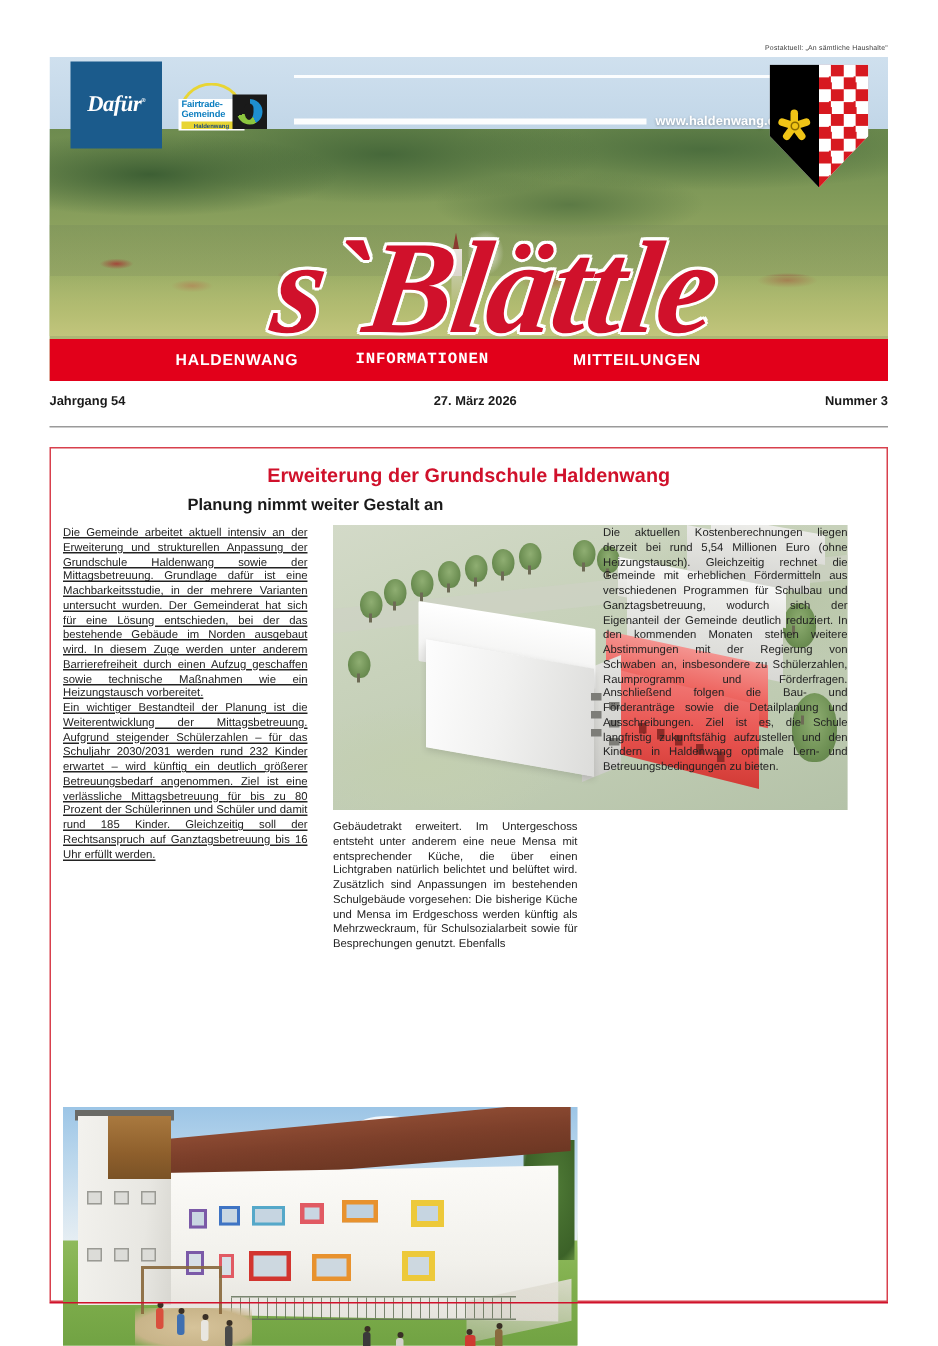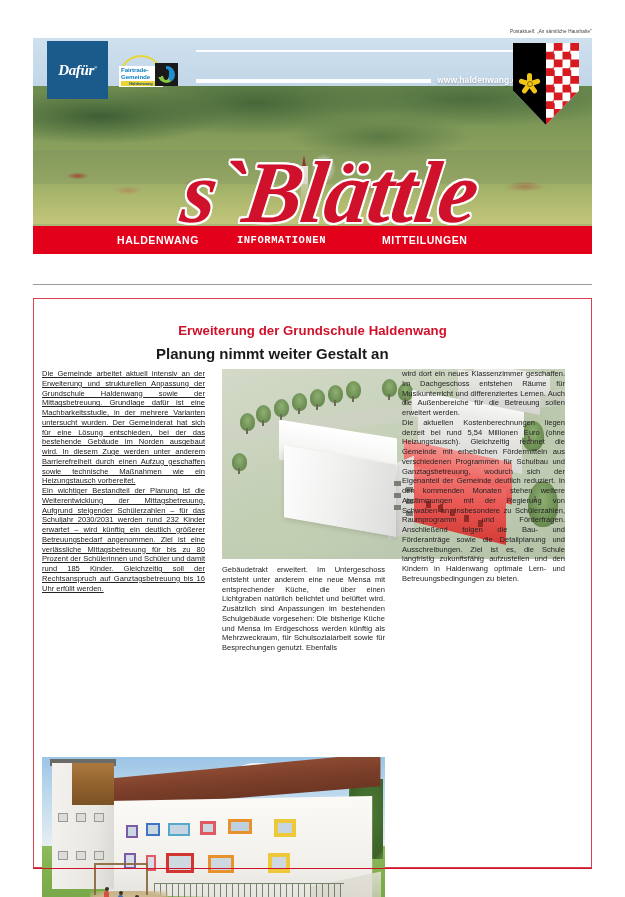--- a/index.html
+++ b/index.html
@@ -214,30 +214,30 @@
   .issue-rule {
     position: absolute; left: 33px; top: 284px; width: 559px;
     height: 1px; background: #9a9a9a;
   }
 
   
   .article {
     position: absolute; left: 33px; top: 298px;
     width: 559px; height: 570px;
     border: 1.2px solid #d8404d;
-    padding: 21px 8px 0 8px;
+    padding: 7px 8px 0 8px;
   }
   .headline {
     text-align: center; color: #d0112b;
     font-size: 13.2px; font-weight: bold; letter-spacing: .05px;
     margin-top: 3px;
   }
   .subhead {
-    color: #1a1a1a; font-size: 15px; font-weight: bold;
-    margin: 7px 0 0 114px;
+    color: #1a1a1a; font-size: 11px; font-weight: bold;
+    margin: 7px 0 0 83px;
   }
 
   
   .cols { position: relative; margin-top: 7px; }
   .col {
     position: absolute; top: 0; width: 163px;
     font-size: 7.55px; line-height: 9.75px;
     color: #232323; text-align: justify;
     text-justify: inter-word;
     hyphens: manual;
@@ -472,20 +472,25 @@
 
     <div class="blaettle">s`Blättle</div>
 
     <div class="navband">
       <div class="item nav1">HALDENWANG</div>
       <div class="item nav2">INFORMATIONEN</div>
       <div class="item nav3">MITTEILUNGEN</div>
     </div>
   </div>
 
+  <div class="issueline">
+    <div>Jahrgang 54</div>
+    <div>27. März 2026</div>
+    <div>Nummer 3</div>
+  </div>
   <div class="issue-rule"></div>
 
   <div class="article">
     <div class="headline">Erweiterung der Grundschule Haldenwang</div>
     <div class="subhead">Planung nimmt weiter Gestalt an</div>
 
     <div class="cols">
 
       <div class="render-top">
         <div class="rt-ground"></div>
@@ -578,21 +583,20 @@
       <div class="col col-1" style="height:380px;">
         <p>Die Gemeinde arbeitet aktuell intensiv an der Erweiterung und strukturellen Anpassung der Grundschule Haldenwang sowie der Mittagsbetreuung. Grundlage dafür ist eine Machbarkeitsstudie, in der mehrere Varianten untersucht wurden. Der Gemeinderat hat sich für eine Lösung entschieden, bei der das bestehende Gebäude im Norden ausgebaut wird. In diesem Zuge werden unter anderem Barrierefreiheit durch einen Aufzug geschaffen sowie technische Maßnahmen wie ein Heizungstausch vorbereitet.</p>
       <p>Ein wichtiger Bestandteil der Planung ist die Weiterentwicklung der Mittagsbetreuung. Aufgrund steigender Schülerzahlen – für das Schuljahr 2030/2031 werden rund 232 Kinder erwartet – wird künftig ein deutlich größerer Betreuungsbedarf angenommen. Ziel ist eine verlässliche Mittagsbetreuung für bis zu 80 Prozent der Schülerinnen und Schüler und damit rund 185 Kinder. Gleichzeitig soll der Rechtsanspruch auf Ganztagsbetreuung bis 16 Uhr erfüllt werden.</p>
         </div>
 
       <div class="col col-2" style="top:196px;">
         <p>Gebäudetrakt erweitert. Im Untergeschoss entsteht unter anderem eine neue Mensa mit entsprechender Küche, die über einen Lichtgraben natürlich belichtet und belüftet wird. Zusätzlich sind Anpassungen im bestehenden Schulgebäude vorgesehen: Die bisherige Küche und Mensa im Erdgeschoss werden künftig als Mehrzweckraum, für Schulsozialarbeit sowie für Besprechungen genutzt. Ebenfalls</p>
       </div>
 
       <div class="col col-3">
-        <p>wird dort ein neues Klassenzimmer geschaffen. Im Dachgeschoss entstehen Räume für Musikunterricht und differenziertes Lernen. Auch die Außenbereiche für die Betreuung sollen erweitert werden.</p>
       <p>Die aktuellen Kostenberechnungen liegen derzeit bei rund 5,54 Millionen Euro (ohne Heizungstausch). Gleichzeitig rechnet die Gemeinde mit erheblichen Fördermitteln aus verschiedenen Programmen für Schulbau und Ganztagsbetreuung, wodurch sich der Eigenanteil der Gemeinde deutlich reduziert. In den kommenden Monaten stehen weitere Abstimmungen mit der Regierung von Schwaben an, insbesondere zu Schülerzahlen, Raumprogramm und Förderfragen. Anschließend folgen die Bau- und Förderanträge sowie die Detailplanung und Ausschreibungen. Ziel ist es, die Schule langfristig zukunftsfähig aufzustellen und den Kindern in Haldenwang optimale Lern- und Betreuungsbedingungen zu bieten.</p>
         </div>
 
     </div>
   </div>
 
   <div class="bottom-rule"></div>
 </div>
 
 </body></html>

